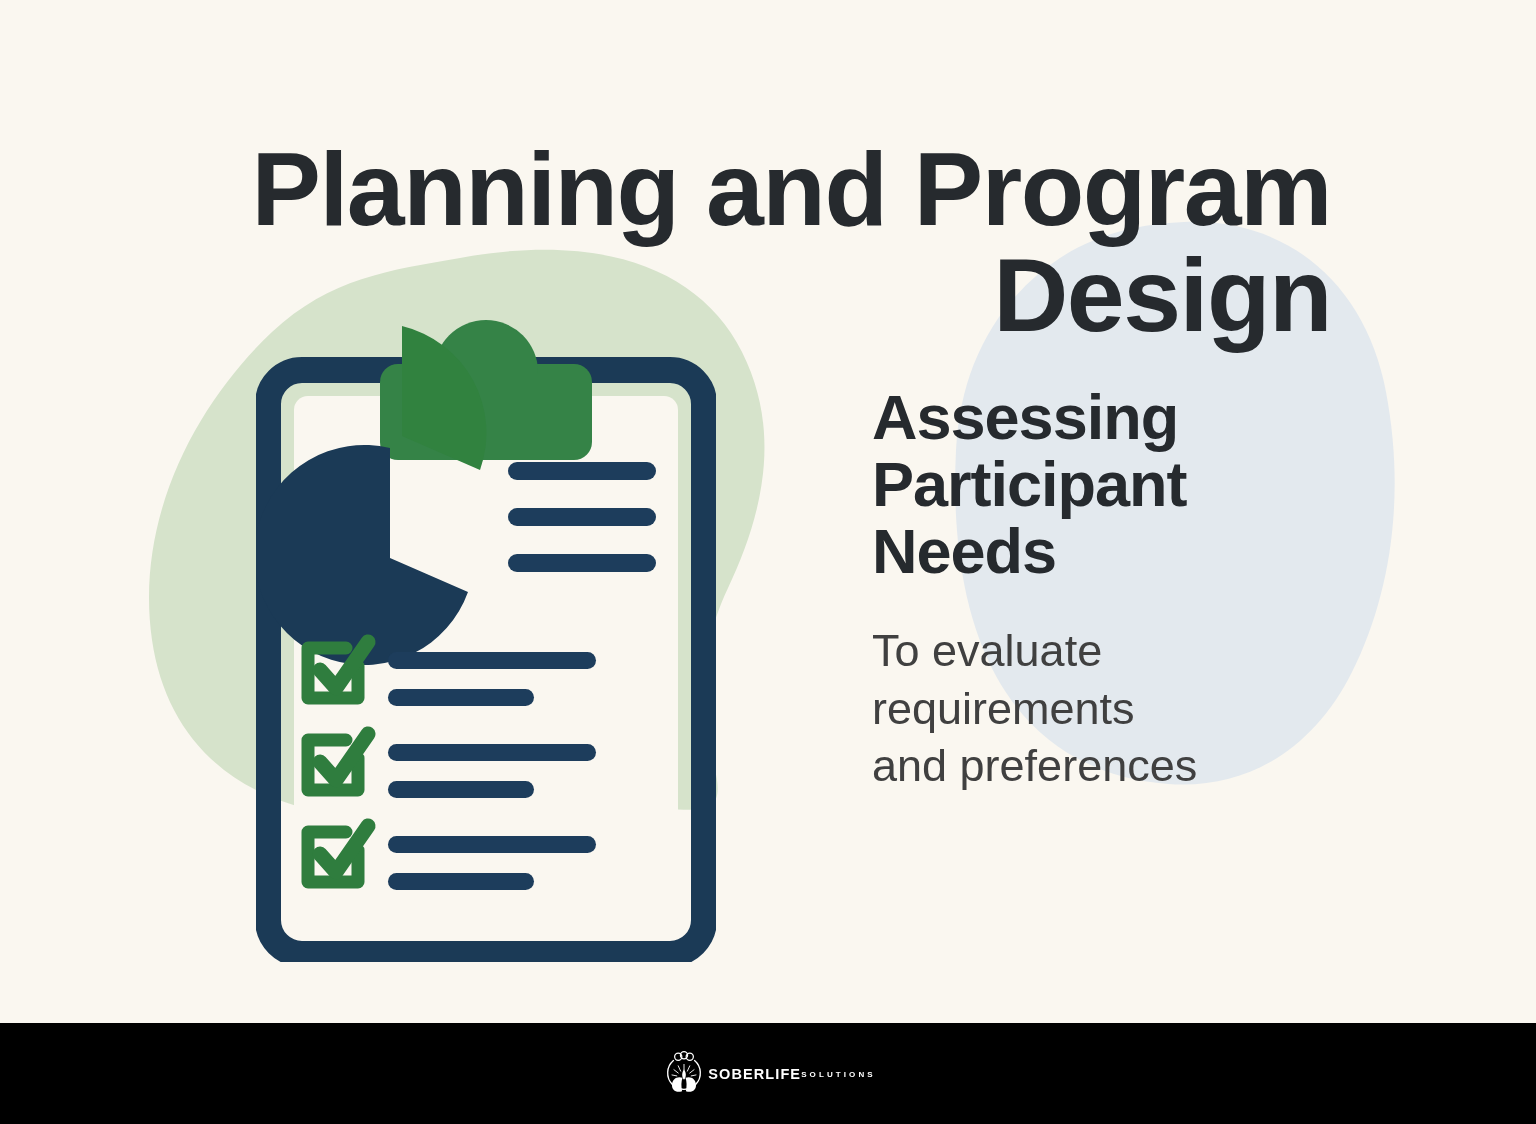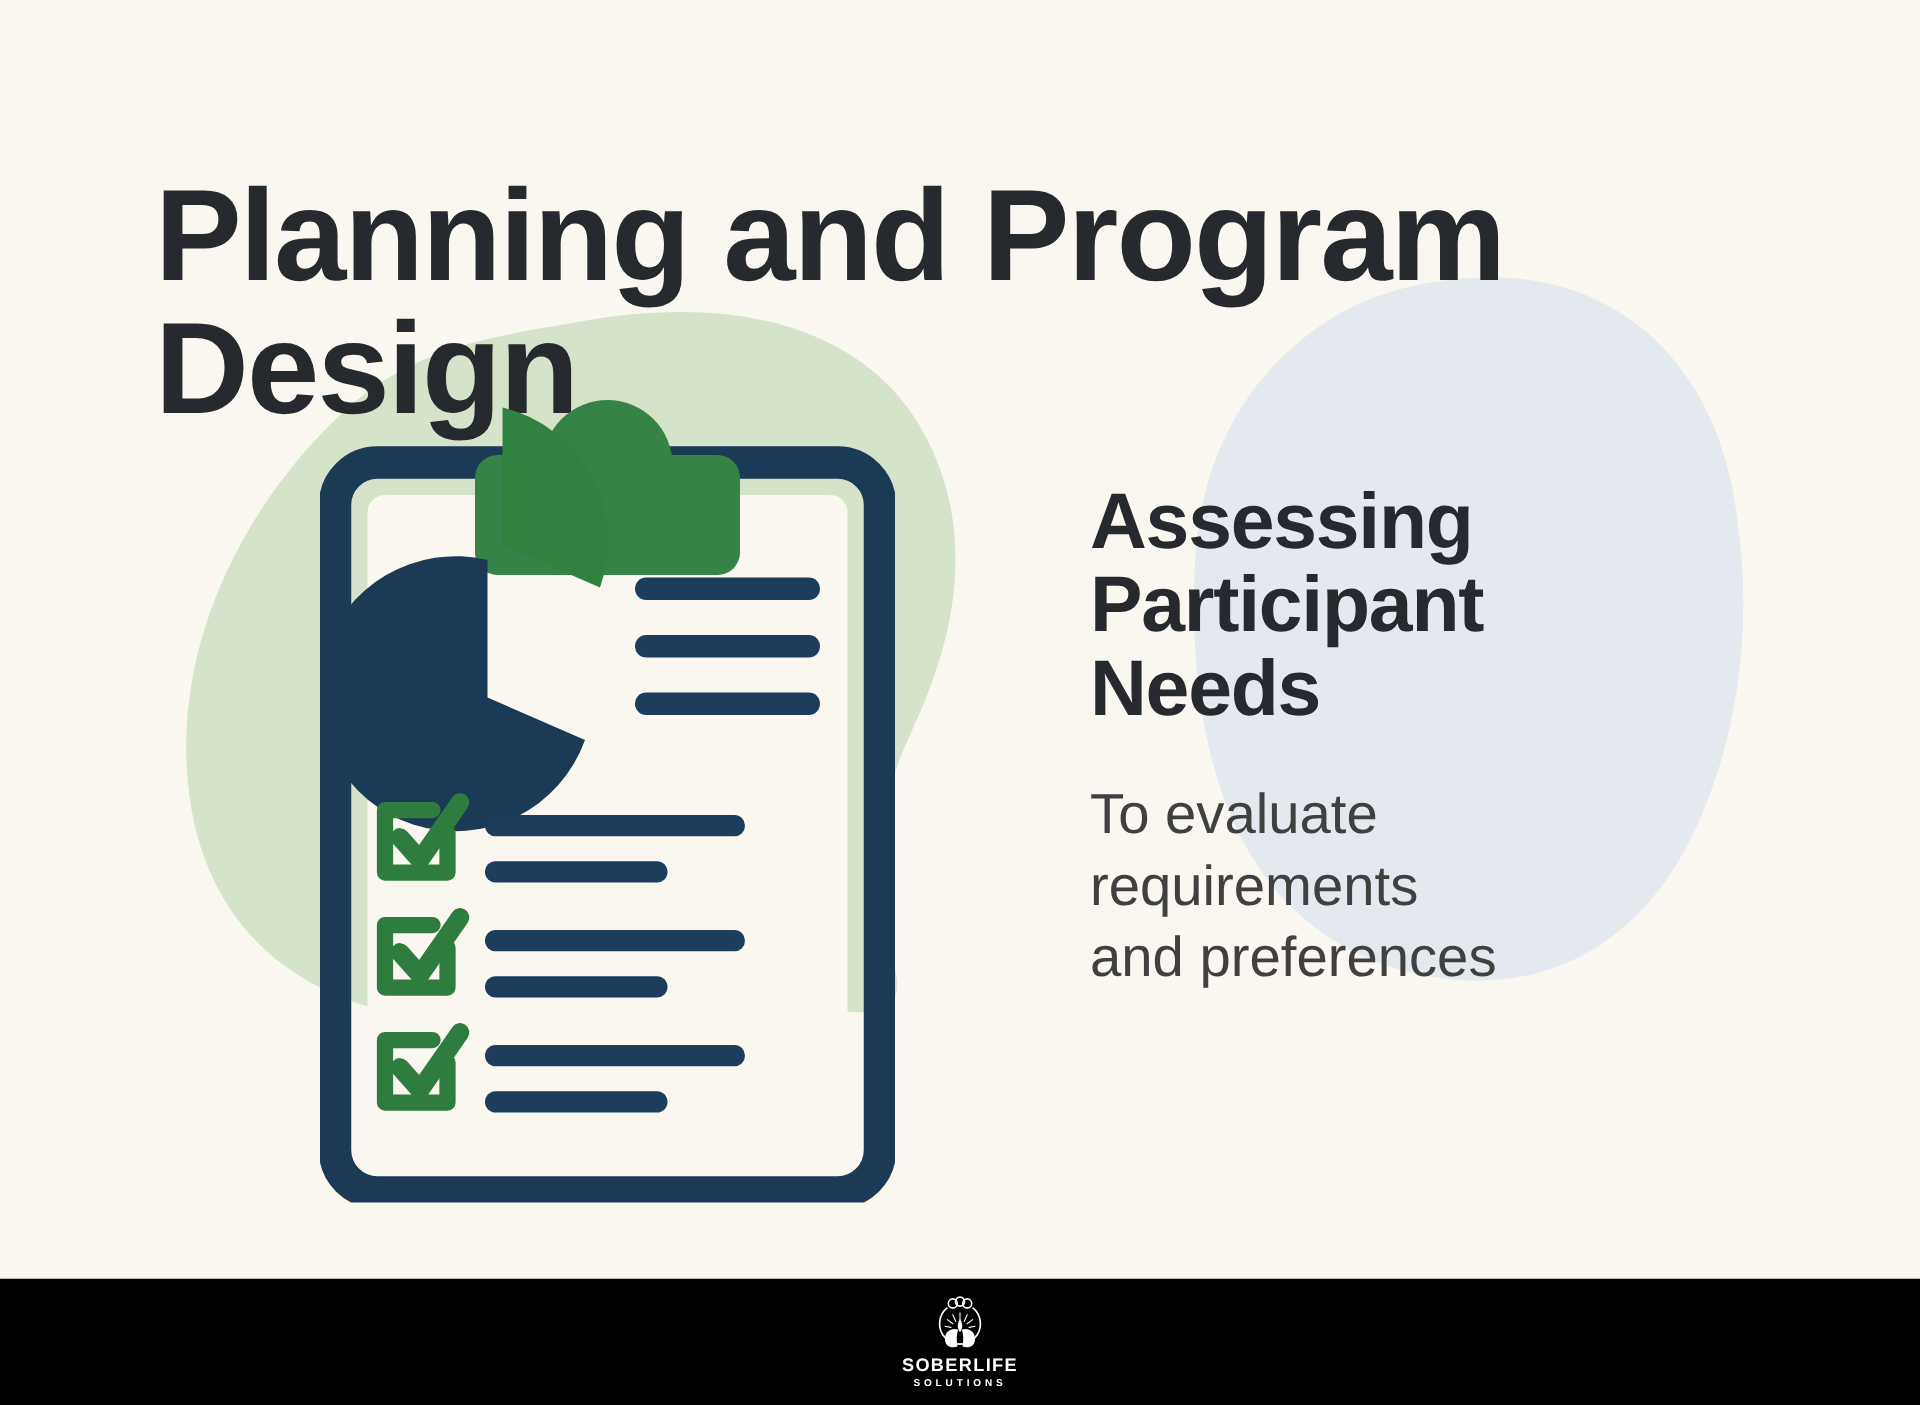--- a/index.html
+++ b/index.html
@@ -28,29 +28,30 @@
     position: absolute;
     left: 0; top: 0;
     width: 1536px;
     height: 1124px;
     pointer-events: none;
   }
 
   
   .headline {
     position: absolute;
-    left: 124px;
+    left: 151px;
     top: 66px;
     width: 1180px;
     font-size: 104px;
     line-height: 1.02;
     font-weight: 700;
     letter-spacing: -1.5px;
     color: #262a2e;
     white-space: pre-line;
+    text-align: right;
   }
 
   
   .right-col {
     position: absolute;
     left: 872px;
     top: 384px;
     width: 430px;
   }
   .sub-head {
@@ -87,21 +88,21 @@
     top: 1023px;
     width: 1536px;
     height: 101px;
     background: #000000;
     display: flex;
     align-items: center;
     justify-content: center;
   }
   .brand {
     display: flex;
-    flex-direction: column;
+    flex-direction: row;
     align-items: center;
     justify-content: center;
   }
   .brand-emblem { display: block; }
   .brand-name {
     color: #ffffff;
     font-size: 14.5px;
     font-weight: 700;
     letter-spacing: 1.1px;
     line-height: 1;

